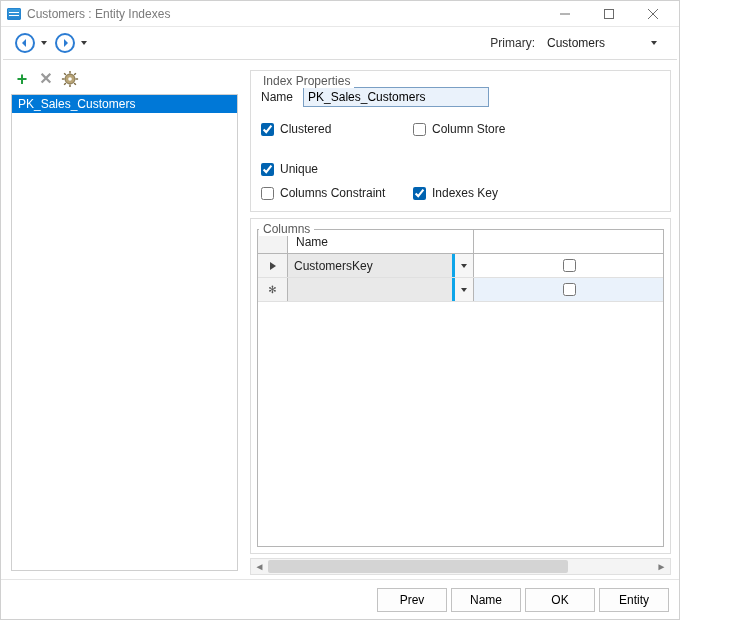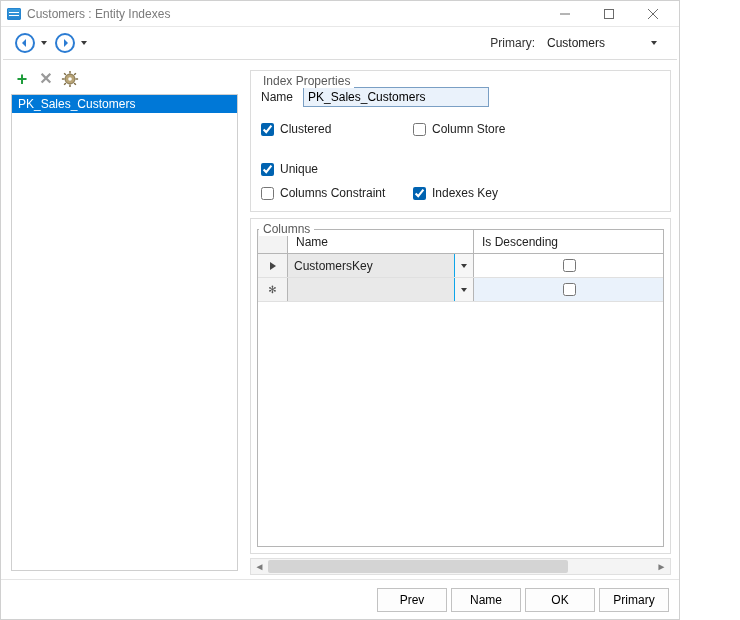--- a/index.html
+++ b/index.html
@@ -179,21 +179,21 @@
   .dotglyph {
     font-size:10px; color:#555;
   }
   .combo {
     flex:0 0 186px; border-right:1px solid #b5b5b5;
     display:flex; align-items:stretch;
     background:#e9e9e9;
   }
   .combo .combo-text {
     flex:1; display:flex; align-items:center; padding:0 6px;
-    border-right:1px solid #0ea5e9;
+    border-right:3px solid #0ea5e9;
   }
   .combo .combo-btn {
     width:18px; background:#f6f6f6;
     display:flex; align-items:center; justify-content:center;
   }
   .combo .combo-btn .dropdown-caret { margin:0;}
   .desc-cell {
     flex:1; display:flex; align-items:center; justify-content:center;
   }
   .desc-cell input[type=checkbox] {
@@ -351,21 +351,20 @@
           </label>
         </div>
       </div>
 
       <div class="group columns-group" style="flex:1;">
         <span class="group-legend">Columns</span>
         <div class="grid">
           <div class="gridhdr">
             <div class="rowhdr-cell"></div>
             <div class="col-name">Name</div>
-            <div class="col-desc">Is Descending</div>
           </div>
           <div class="gridbody">
             <div class="gridrow">
               <div class="rowhdr-cell">
                   <div class="tri-right"></div>
                 </div>
               <div class="combo">
                 <div class="combo-text">CustomersKey</div>
                 <div class="combo-btn">
                     <div class="dropdown-caret"></div>
@@ -401,16 +400,16 @@
         <div class="arrow">►</div>
       </div>
 
     </div>
   </div>
 
   <div class="footer">
     <button class="btn">Prev</button>
     <button class="btn">Name</button>
     <button class="btn">OK</button>
-    <button class="btn">Primary</button>
+    <button class="btn">Entity</button>
   </div>
 
 </div>
 
 </body></html>

